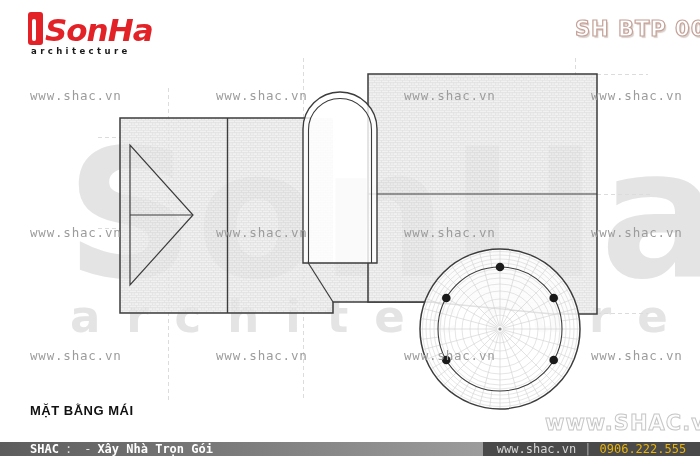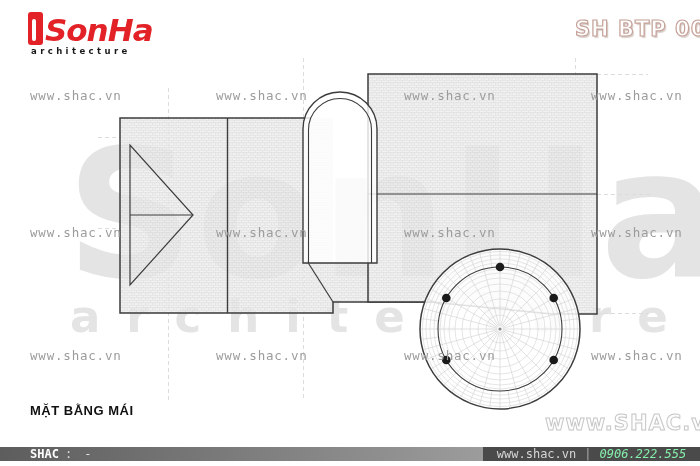--- a/index.html
+++ b/index.html
@@ -38,34 +38,34 @@
   .plan-title{position:absolute;left:30px;top:403px;z-index:4;color:#111111;
     font-size:13px;font-weight:bold;letter-spacing:0.5px;
     font-family:"Liberation Sans",sans-serif;}
   .corner-wm{position:absolute;left:545px;top:411px;z-index:4;
     font-size:21px;font-weight:bold;color:#fdfdfd;
     -webkit-text-stroke:1px #c6c6c6;letter-spacing:1px;
     font-family:"DejaVu Sans",sans-serif;white-space:nowrap;}
   
   .footer{position:absolute;left:0;bottom:0;width:700px;height:24px;z-index:5;
     font-family:"DejaVu Sans Mono","Liberation Mono",monospace;font-size:12px;
-    display:flex;align-items:center;}
+    display:flex;align-items:flex-start;}
   .footer-left{width:483px;background:linear-gradient(to right,#5d5d5d,#9c9c9c);
     display:flex;align-items:center;padding-left:30px;box-sizing:border-box;
     white-space:nowrap;overflow:hidden;}
   .footer-right{flex:1;background:#4a4a4a;display:flex;align-items:center;
     justify-content:center;gap:8px;white-space:nowrap;}
   .f-brand{color:#ffffff;font-weight:bold;margin-right:6px;}
   .f-sep{color:#dedede;margin-right:6px;}
   .f-services{color:#e3e3e3;}
   .f-dash{color:#e3e3e3;margin:0 6px;}
   .f-highlight{color:#ffffff;font-weight:bold;}
   .f-site{color:#d6d6d6;}
   .f-pipe{color:#a8a8a8;}
-  .f-phone{color:#86efac;font-style:italic;}
+  .f-phone{color:#eab308;}
 </style>
 </head>
 <body>
 
 <div class="giant-wm">
   <span class="giant-brand">SonHa</span>
   <span class="giant-sub">architecture</span>
 </div>
 
 <svg id="plan" width="700" height="466" viewBox="0 0 700 466">
@@ -215,19 +215,20 @@
 <div class="doc-code">SH BTP 0038</div>
 
 <div class="plan-title">MẶT BẰNG MÁI</div>
 <div class="corner-wm">www.SHAC.vn</div>
 
 <div class="footer">
   <div class="footer-left">
     <span class="f-brand">SHAC</span>
     <span class="f-sep">:</span>
     <span class="f-dash">-</span>
+    <span class="f-highlight">Xây Nhà Trọn Gói</span>
   </div>
   <div class="footer-right">
     <span class="f-site">www.shac.vn</span>
     <span class="f-pipe">|</span>
     <span class="f-phone">0906.222.555</span>
   </div>
 </div>
 
 </body></html>

